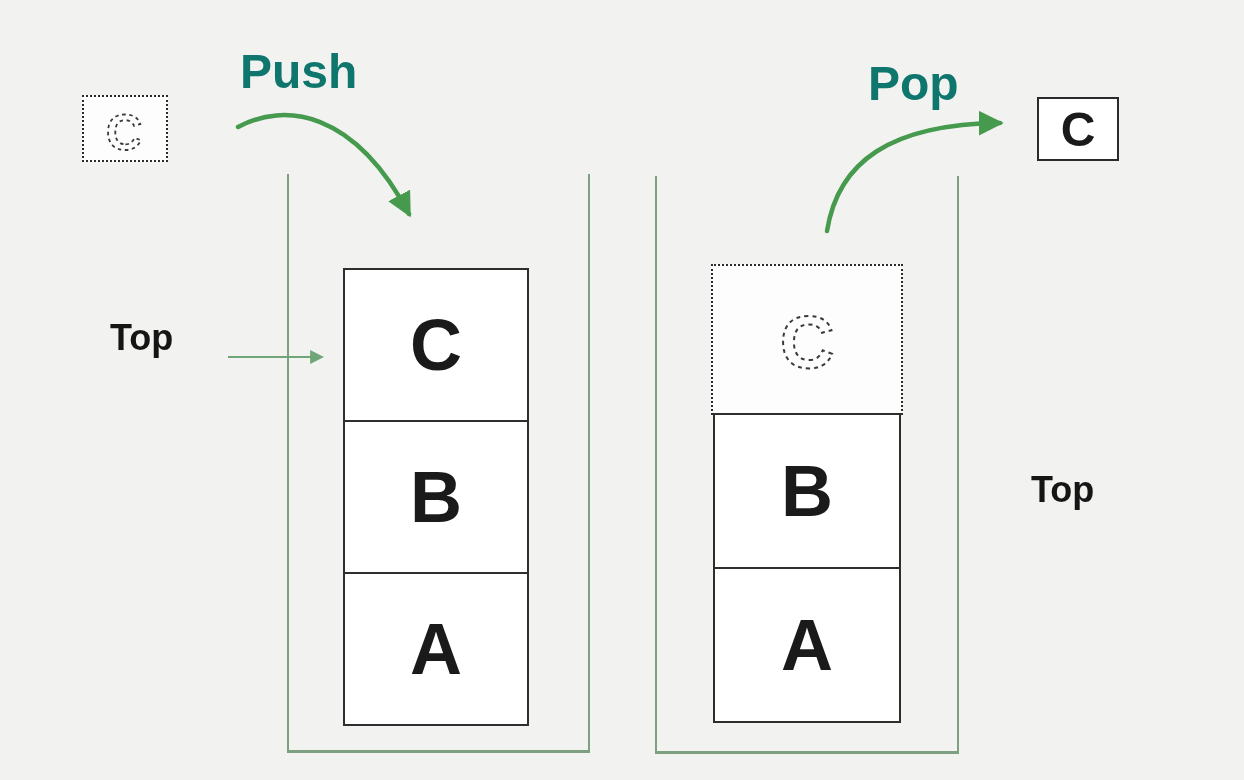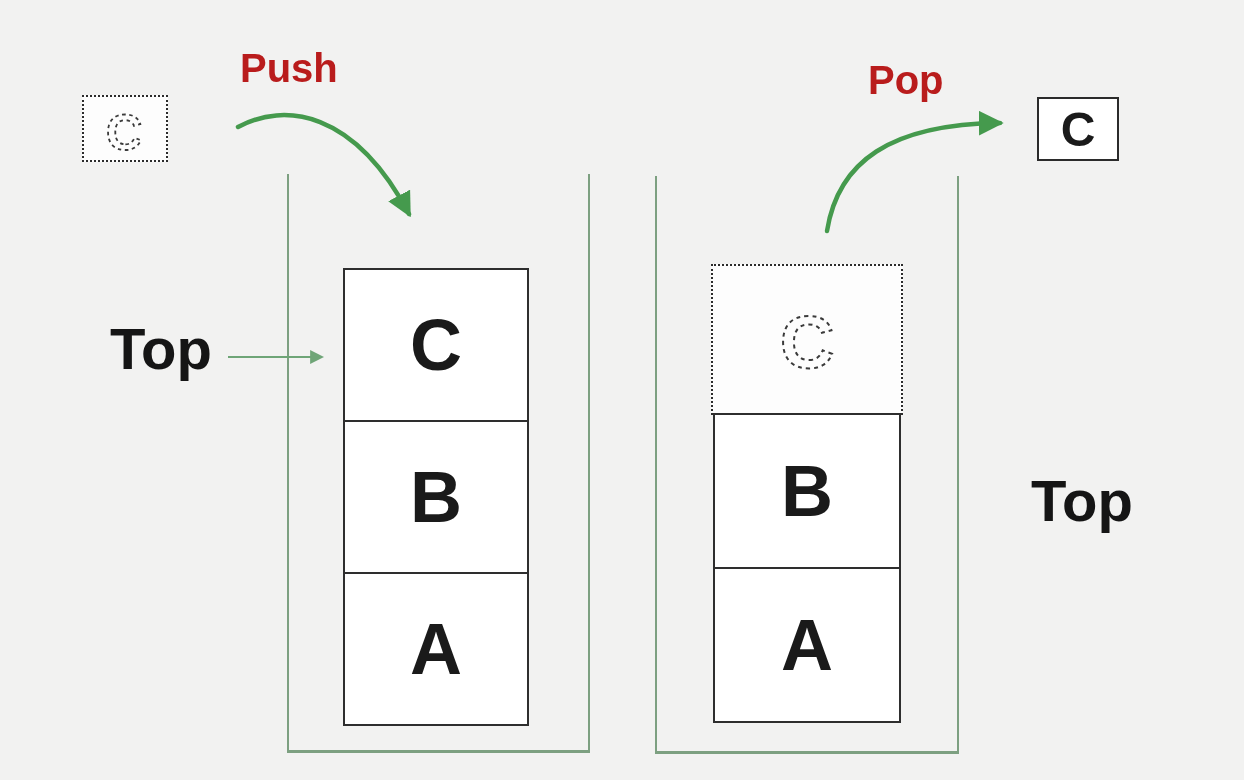--- a/index.html
+++ b/index.html
@@ -69,30 +69,30 @@
     border: 2px solid #2b2b2b;
     box-sizing: border-box;
     display: flex; align-items: center; justify-content: center;
     font-size: 48px;
     font-weight: 600;
     color: #1a1a1a;
   }
 
   .op-label {
     position: absolute;
-    font-size: 40px;
+    font-size: 48px;
     font-weight: 700;
-    color: #b91c1c;
+    color: #0f766e;
     line-height: 1;
   }
   .op-label.push { left: 240px; top: 48px; }
   .op-label.pop  { left: 868px; top: 60px; }
   .top-label {
     position: absolute;
-    font-size: 58px;
+    font-size: 36px;
     font-weight: 600;
     color: #151515;
     line-height: 1;
   }
   .top-label.left  { left: 110px; top: 320px; }
   .top-label.right { left: 1031px; top: 472px; }
 
   svg.arrow-layer {
     position: absolute;
     left: 0; top: 0;

